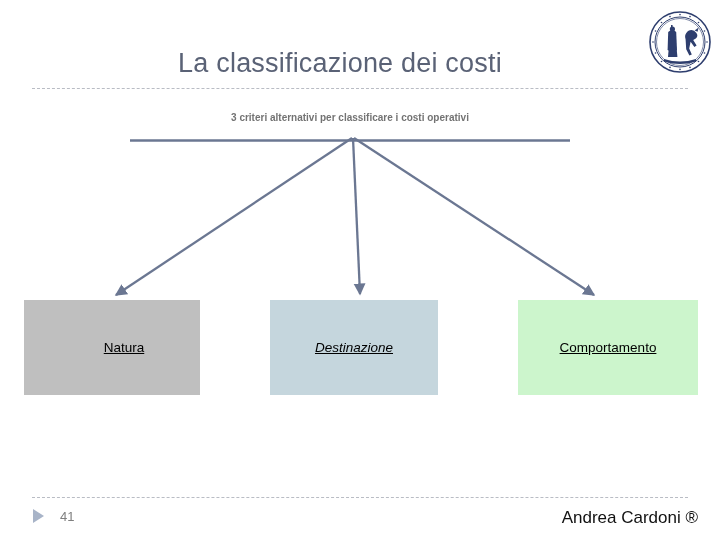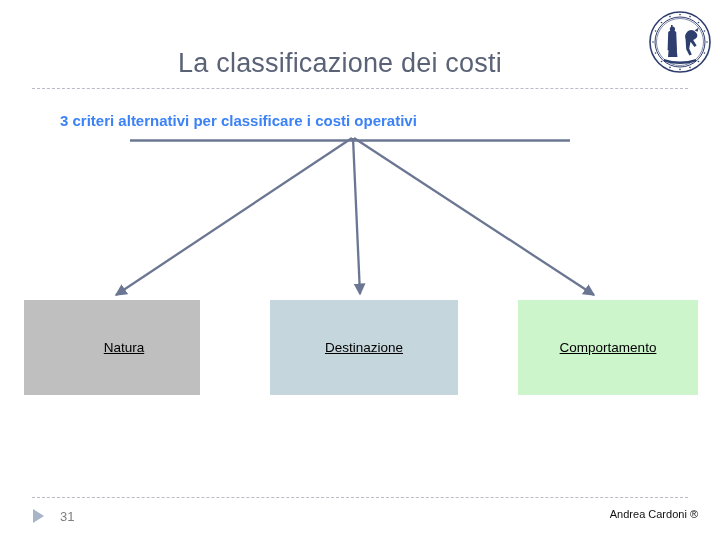--- a/index.html
+++ b/index.html
@@ -59,23 +59,24 @@
     top: 497px;
     width: 656px;
   }
 
   
   #subtitle {
     position: absolute;
     left: 60px;
     top: 112px;
     width: 580px;
-    font-size: 15px;
+    text-align: center;
+    font-size: 10px;
     font-weight: bold;
-    color: #3b82f6;
+    color: #737373;
     white-space: nowrap;
   }
 
   
   #connectors {
     position: absolute;
     left: 0;
     top: 0;
     width: 720px;
     height: 540px;
@@ -99,22 +100,23 @@
     color: #000000;
   }
   #box-natura {
     left: 24px;
     width: 176px;
     background: #bfbfbf;
     padding-left: 28px;
   }
   #box-destinazione {
     left: 270px;
-    width: 188px;
+    width: 168px;
     background: #c5d6dd;
+    font-style: italic;
   }
   #box-comportamento {
     left: 518px;
     width: 180px;
     background: #ccf5cc;
   }
   .criterion-heading {
     text-decoration: underline;
     font-weight: 400;
   }
@@ -137,21 +139,21 @@
     position: absolute;
     left: 60px;
     top: 509px;
     font-size: 13px;
     color: #7f7f7f;
   }
   #footer-author {
     position: absolute;
     right: 22px;
     top: 508px;
-    font-size: 11px;
+    font-size: 17px;
     color: #111111;
     white-space: nowrap;
   }
 </style>
 </head>
 <body>
 
 <div id="slide">
 
   <div id="slide-title">La classificazione dei costi</div>
@@ -226,17 +228,17 @@
   </div>
 
   <div class="criterion-box" id="box-comportamento">
     <div class="criterion-heading">Comportamento</div>
   </div>
 
   <div class="dashed-rule" id="footer-rule"></div>
 
   <div id="footer-triangle"></div>
 
-  <div id="page-number">31</div>
+  <div id="page-number">41</div>
 
   <div id="footer-author">Andrea Cardoni ®</div>
 
 </div>
 
 </body></html>

